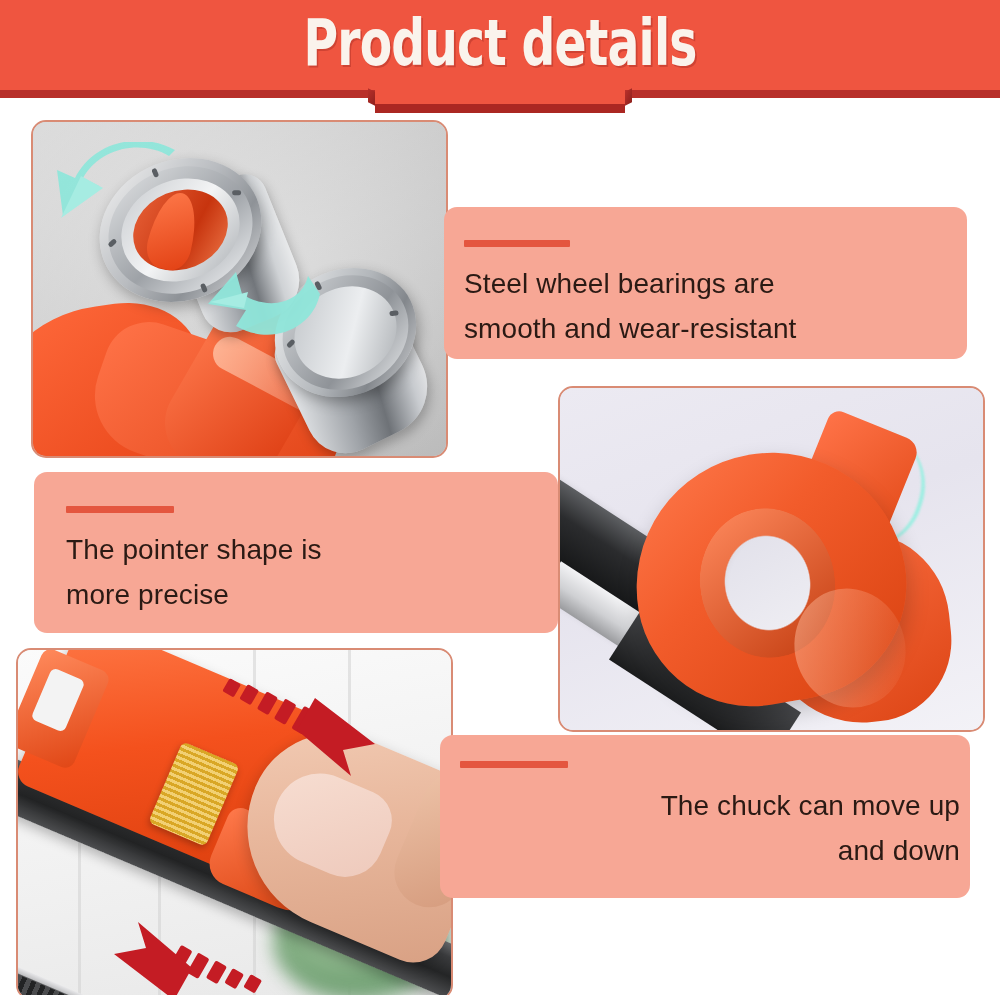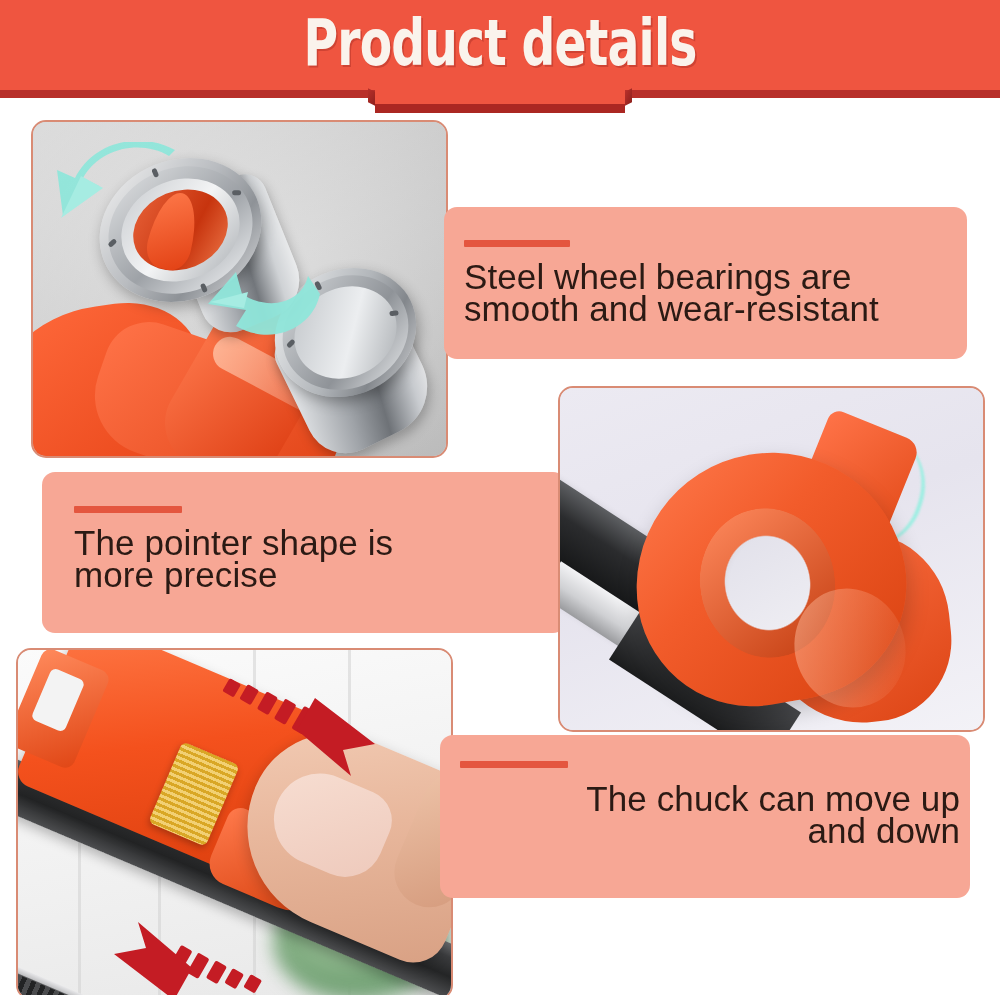--- a/index.html
+++ b/index.html
@@ -26,28 +26,28 @@
     font-family:"DejaVu Sans Condensed","Liberation Sans Narrow","Liberation Sans",sans-serif;
     letter-spacing:-1px;transform:scaleX(0.82);transform-origin:center top;
     text-shadow:2px 2px 0 rgba(150,35,30,.35);
     white-space:nowrap;
   }
 
   
   .txtpanel{position:absolute;background:#f7a795;border-radius:13px;box-sizing:border-box;}
   .txtpanel .accent{position:absolute;height:7px;background:#e4563f;border-radius:1px;}
   .txtpanel .ptext{
-    position:absolute;color:#2b1a14;font-size:35px;line-height:32px;
+    position:absolute;color:#2b1a14;font-size:28px;line-height:45px;
     font-family:"Liberation Sans", sans-serif;letter-spacing:.1px;white-space:pre-line;
   }
   #panel-bearing{left:444px;top:207px;width:523px;height:152px;}
   #panel-bearing .accent{left:20px;top:33px;width:106px;}
   #panel-bearing .ptext{left:20px;top:54px;width:490px;}
 
-  #panel-pointer{left:34px;top:472px;width:524px;height:161px;margin-left:8px;}
+  #panel-pointer{left:34px;top:472px;width:524px;height:161px;}
   #panel-pointer .accent{left:32px;top:34px;width:108px;}
   #panel-pointer .ptext{left:32px;top:55px;width:460px;}
 
   #panel-chuck{left:440px;top:735px;width:530px;height:163px;}
   #panel-chuck .accent{left:20px;top:26px;width:108px;}
   #panel-chuck .ptext{left:20px;top:48px;width:500px;text-align:right;}
 
   
   .photo{position:absolute;border:2px solid #d98b74;border-radius:15px;overflow:hidden;box-sizing:border-box;}
   #photo-bearing{left:31px;top:120px;width:417px;height:338px;background:#d9d9d9;}

